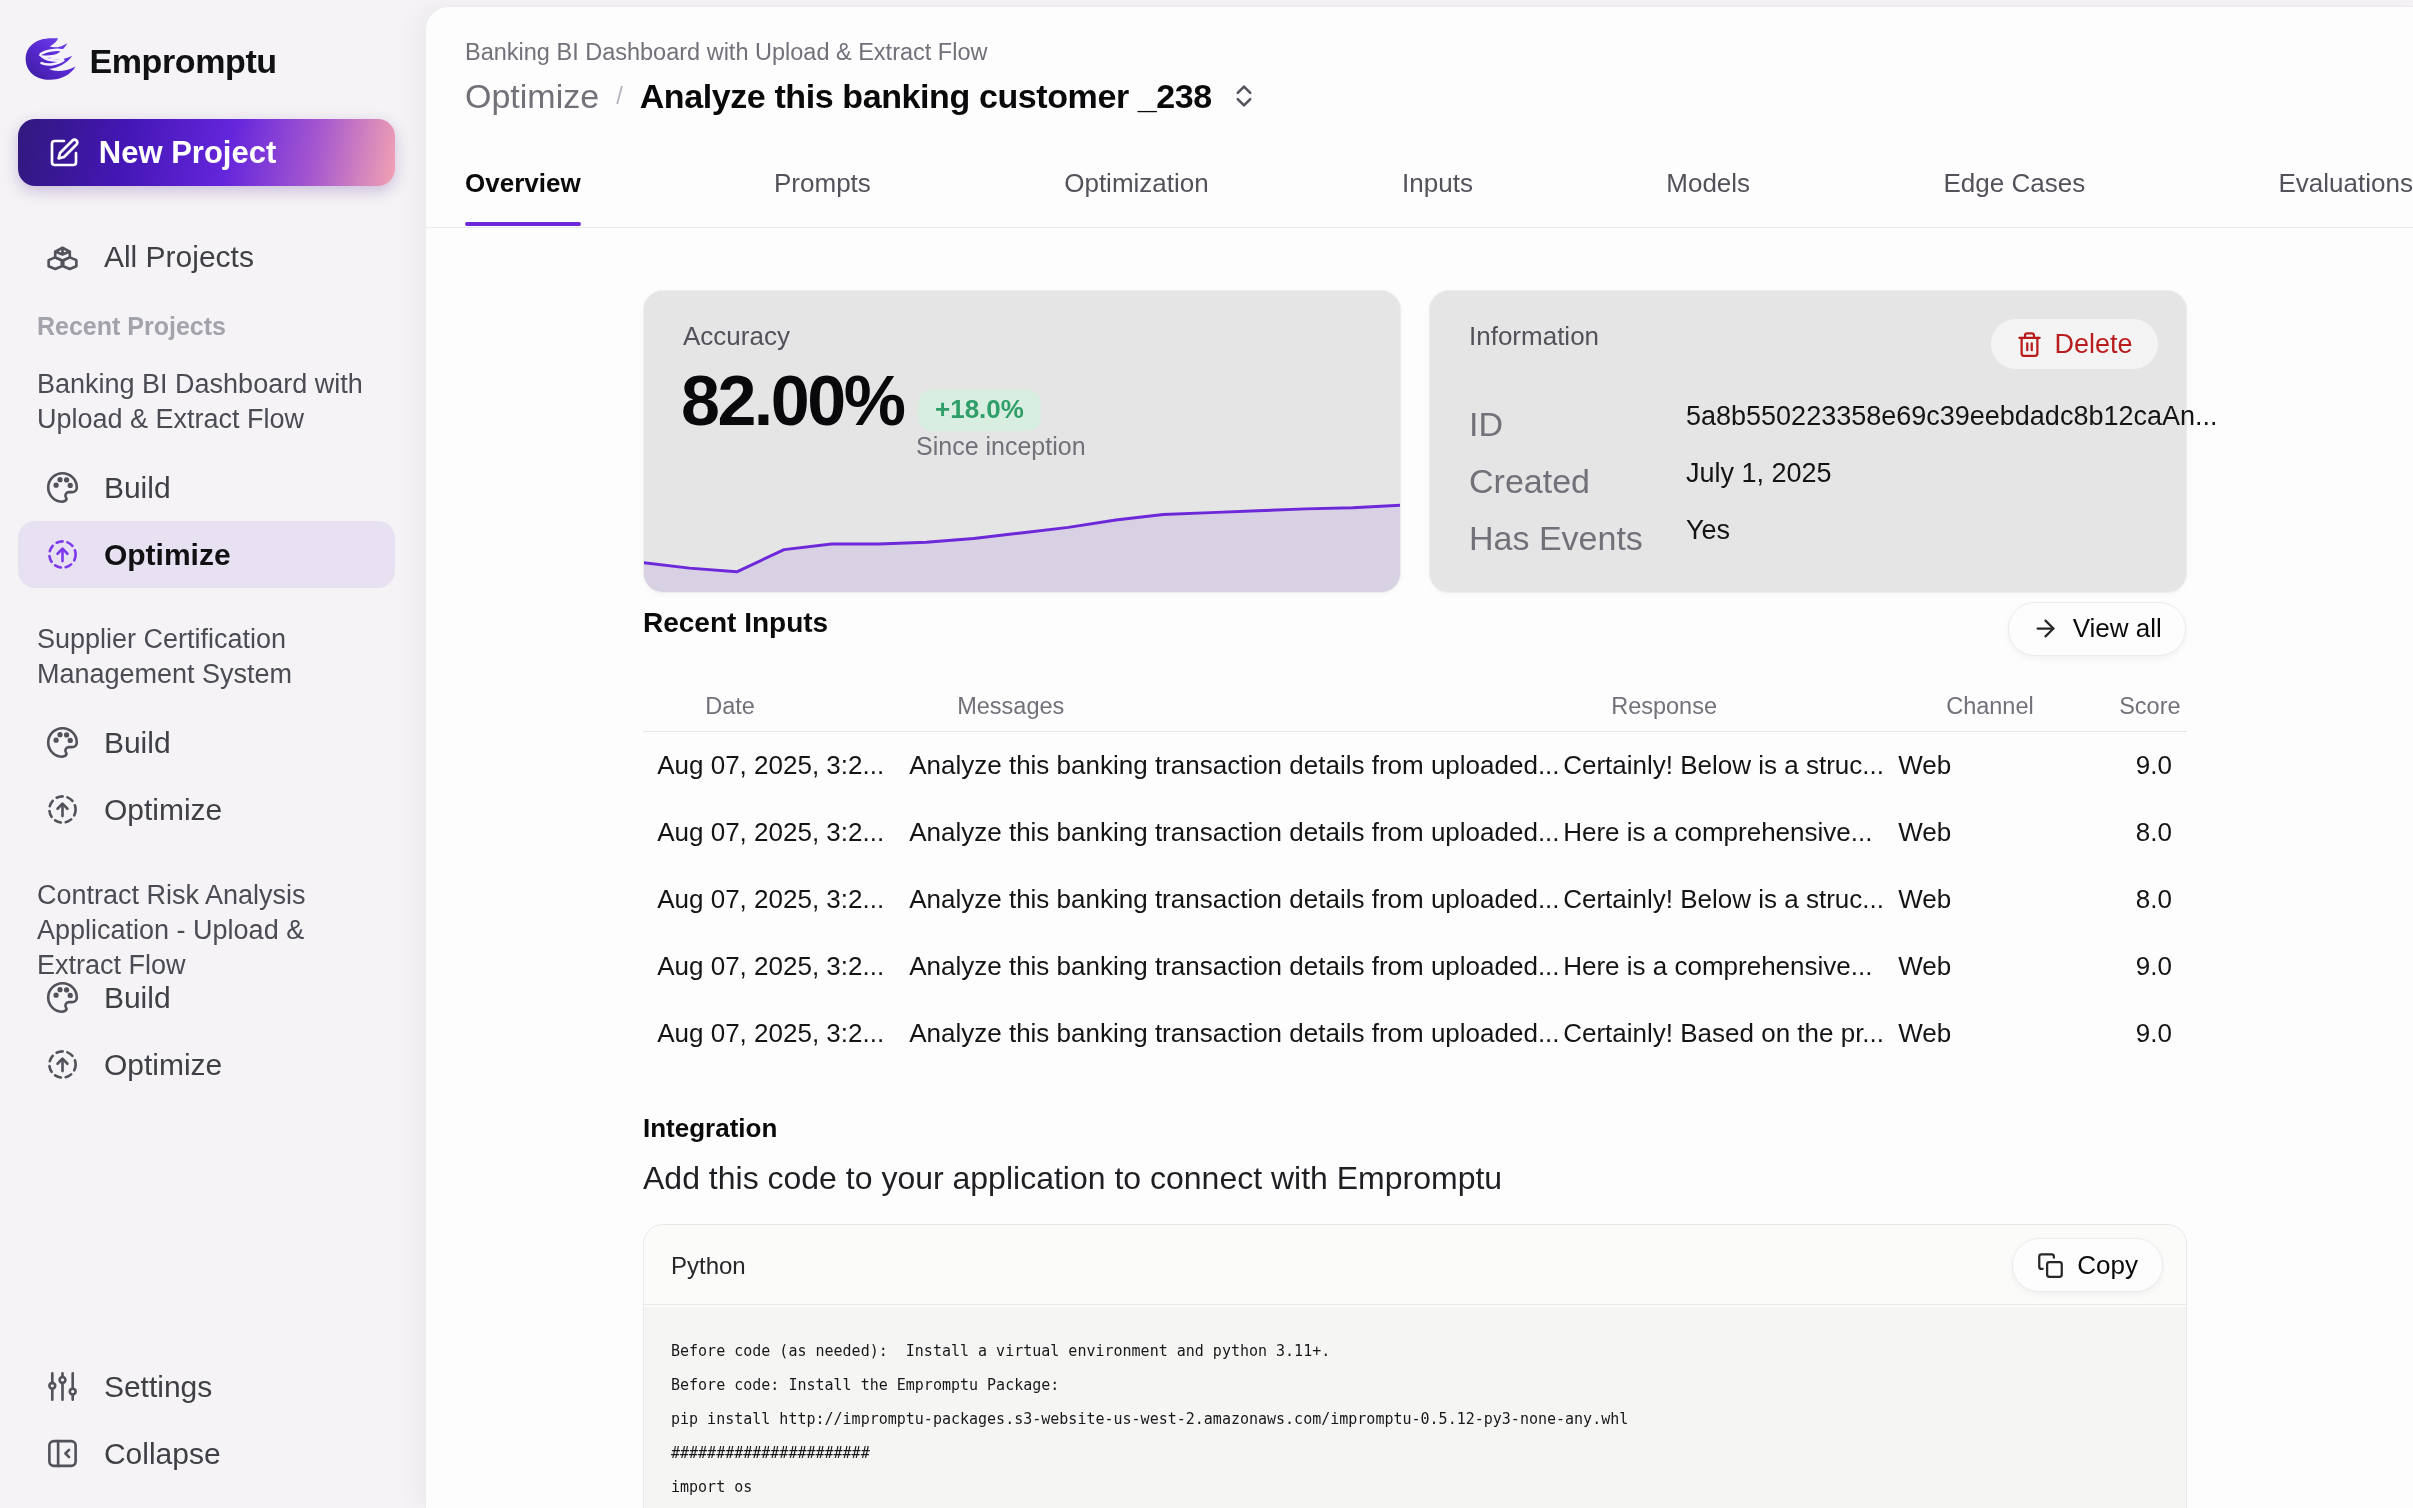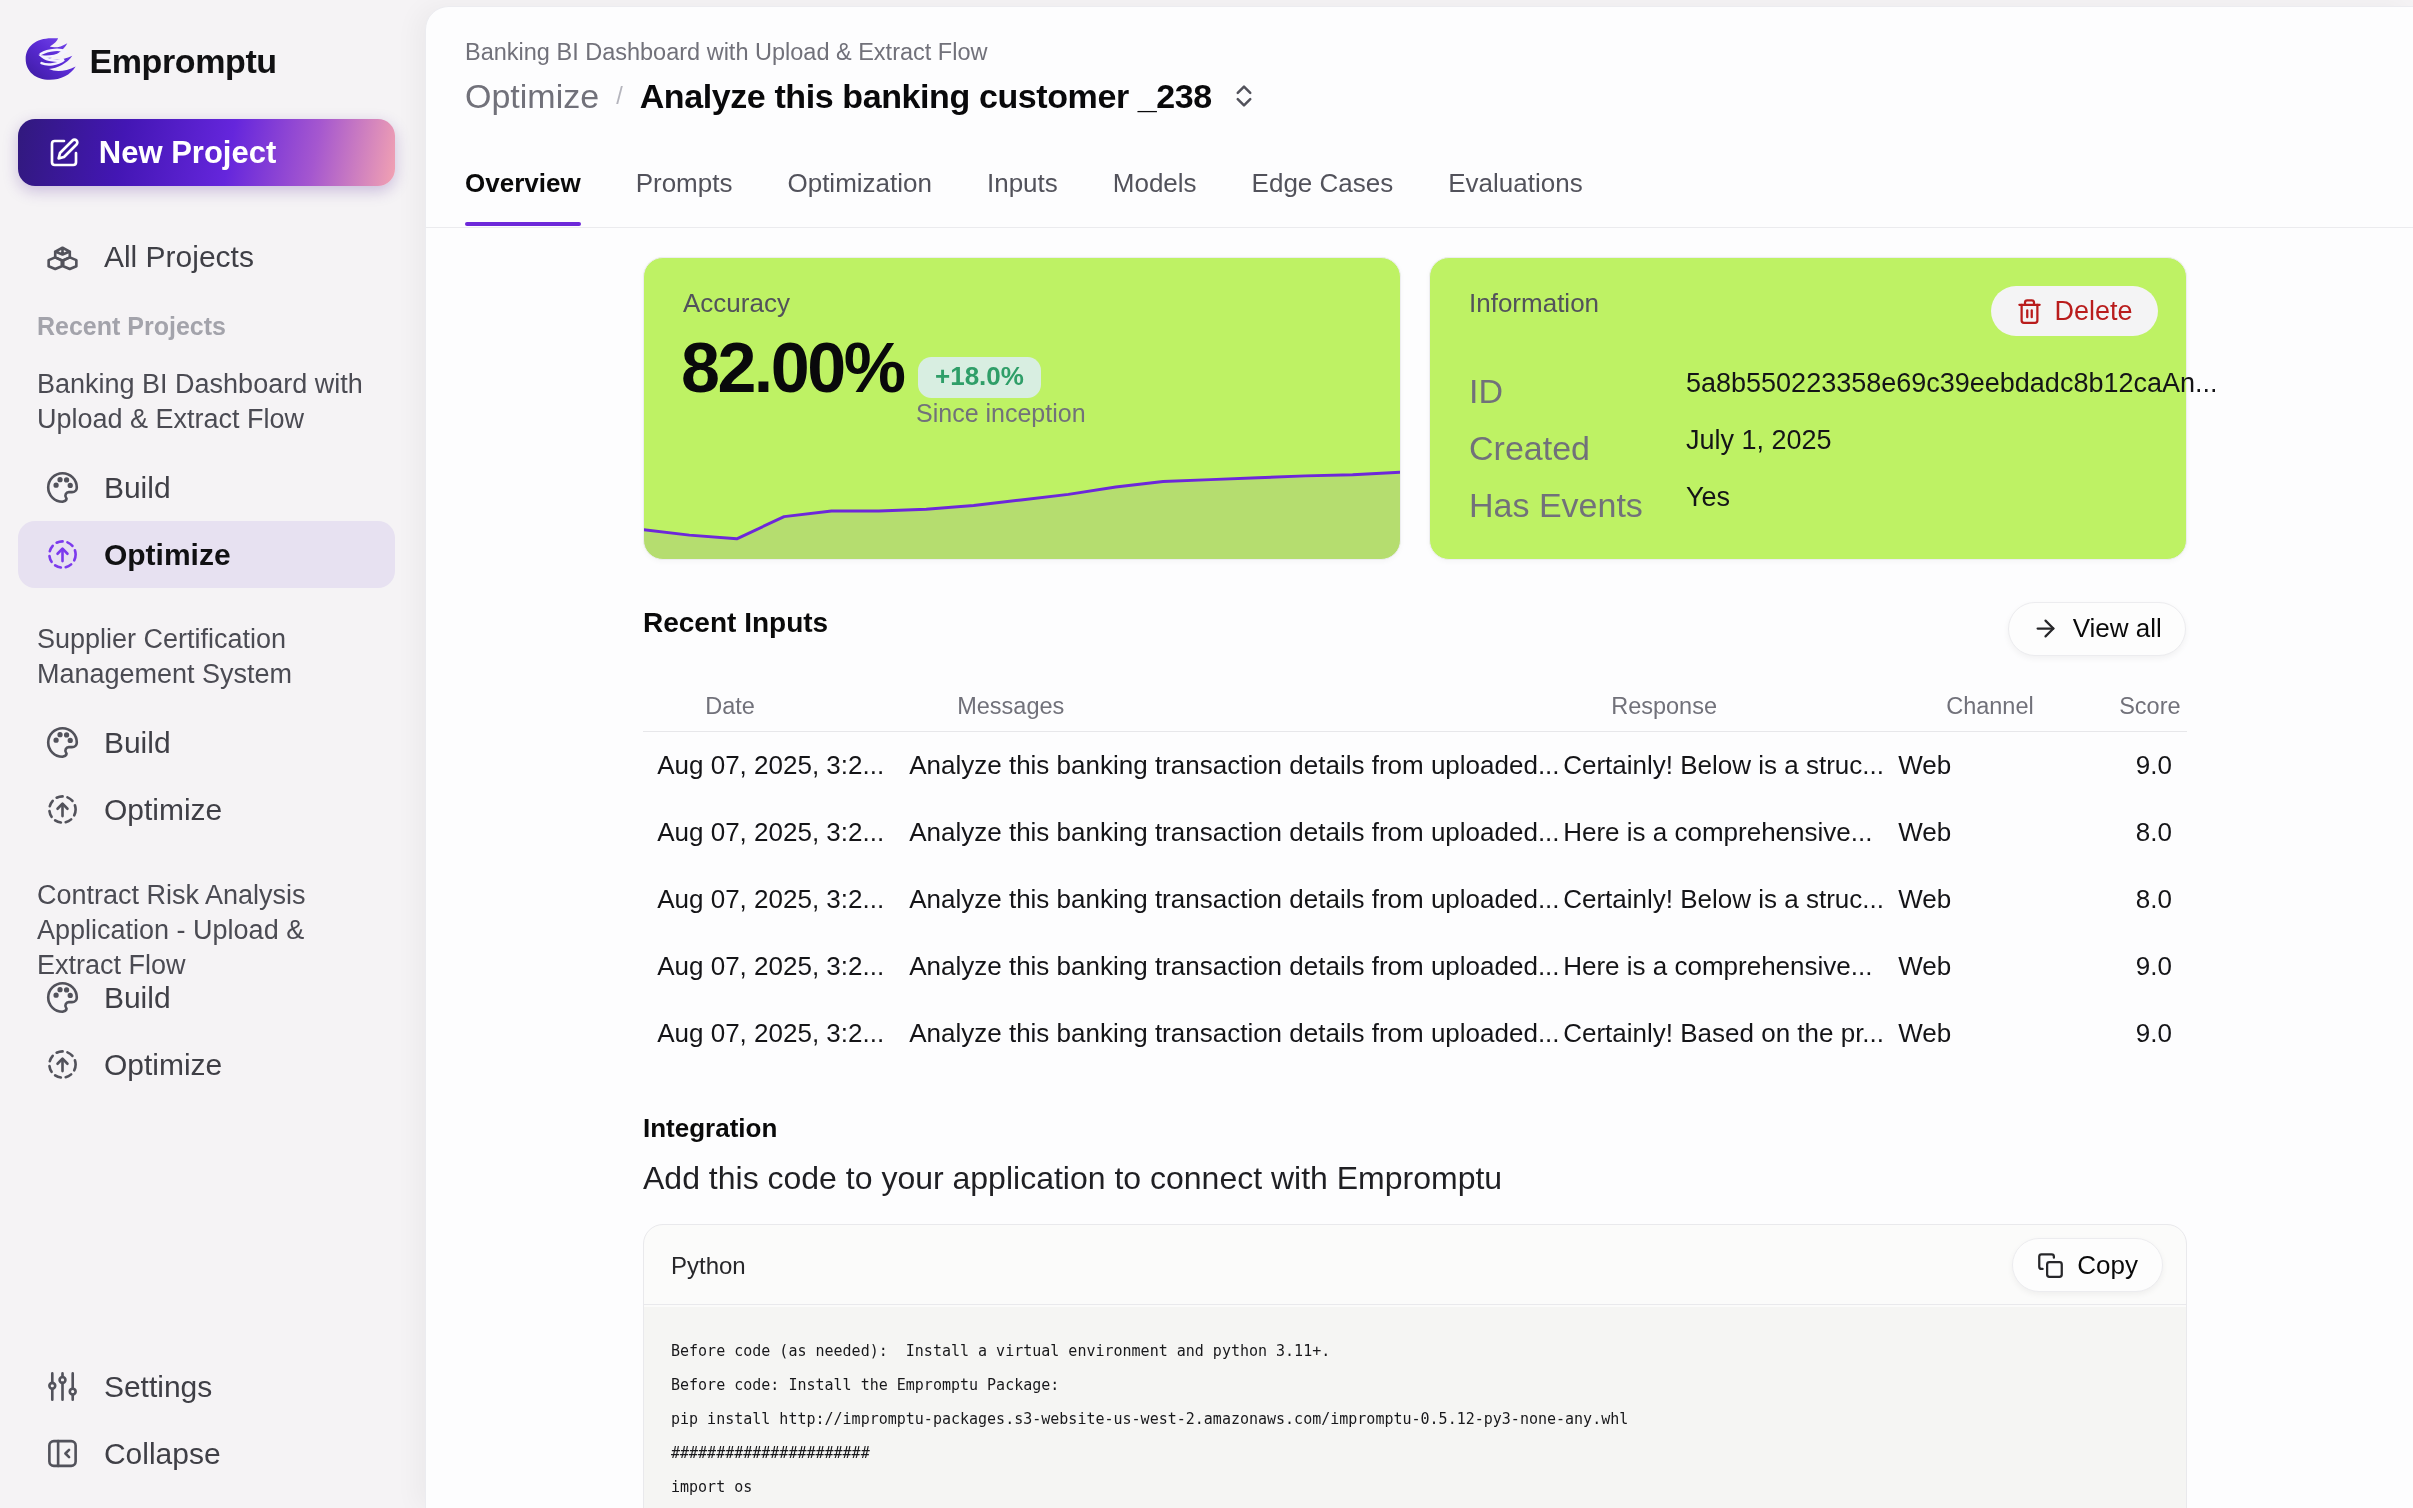--- a/index.html
+++ b/index.html
@@ -49,31 +49,31 @@
     box-shadow:-8.4px 0 25px rgba(0,0,0,.04); }
 
   .crumb-project { position:absolute; left:39px; top:32px; font-size:23.5px; color:#71717a; }
   .breadcrumb { position:absolute; left:39px; top:70px; display:flex; align-items:center; gap:17px; }
   .bc-section { font-size:34px; color:#71717a; cursor:pointer; }
   .bc-sep { font-size:23.5px; color:#b5b5bd; }
   .bc-title { font-size:34px; color:#09090b; font-weight:600; letter-spacing:-0.4px; }
   .bc-caret { width:30px; height:30px; color:#52525b; cursor:pointer; }
 
   .tabs-wrap { position:absolute; left:0; right:0; top:151px; height:70px;
-    border-bottom:1.7px solid #ebebee; padding-left:39px; display:flex; gap:55px; align-items:flex-start; }
+    border-bottom:1.7px solid #ebebee; padding-left:39px; display:flex; gap:55px; align-items:flex-start;justify-content:space-between; }
   .tab { font-size:26px; color:#52525b; padding:10px 0 0 0; height:68px; position:relative; cursor:pointer; }
   .tab.active { color:#0a0a0a; font-weight:600; }
   .tab.active::after { content:""; position:absolute; left:0; right:0; bottom:0; height:4.2px;
     background:#6d28d9; border-radius:2.5px; }
 
   .content { position:absolute; left:217px; top:250px; width:1544px; height:1259px; }
 
   
-  .card { position:absolute; background:#bef264; border:1.7px solid #ededf0; border-radius:20px;
-    box-shadow:0 1.7px 5px rgba(0,0,0,.03); }
+  .card { position:absolute; background:#e5e5e5; border:1.7px solid #ededf0; border-radius:20px;
+    box-shadow:0 1.7px 5px rgba(0,0,0,.03);margin-top:33px; }
   .card.accuracy { left:0; top:0; width:758px; height:303px; overflow:hidden; }
   .card.info { left:786px; top:0; width:758px; height:303px; }
 
   .card-label { position:absolute; left:39px; top:30px; font-size:26px; color:#52525b; }
   .acc-value { position:absolute; left:37px; top:70px; font-size:70px; font-weight:600; color:#09090b; letter-spacing:-2.5px; }
   .acc-badge { position:absolute; left:274px; top:99px; background:#d8eee1; color:#2f9e68;
     font-size:26px; font-weight:600; padding:4.2px 17px 5.9px; border-radius:13.4px; }
   .acc-caption { position:absolute; left:272px; top:141px; font-size:25px; color:#71717a; }
   .acc-chart { position:absolute; left:-1.7px; bottom:-1.7px; width:758px; height:111px; }
 

